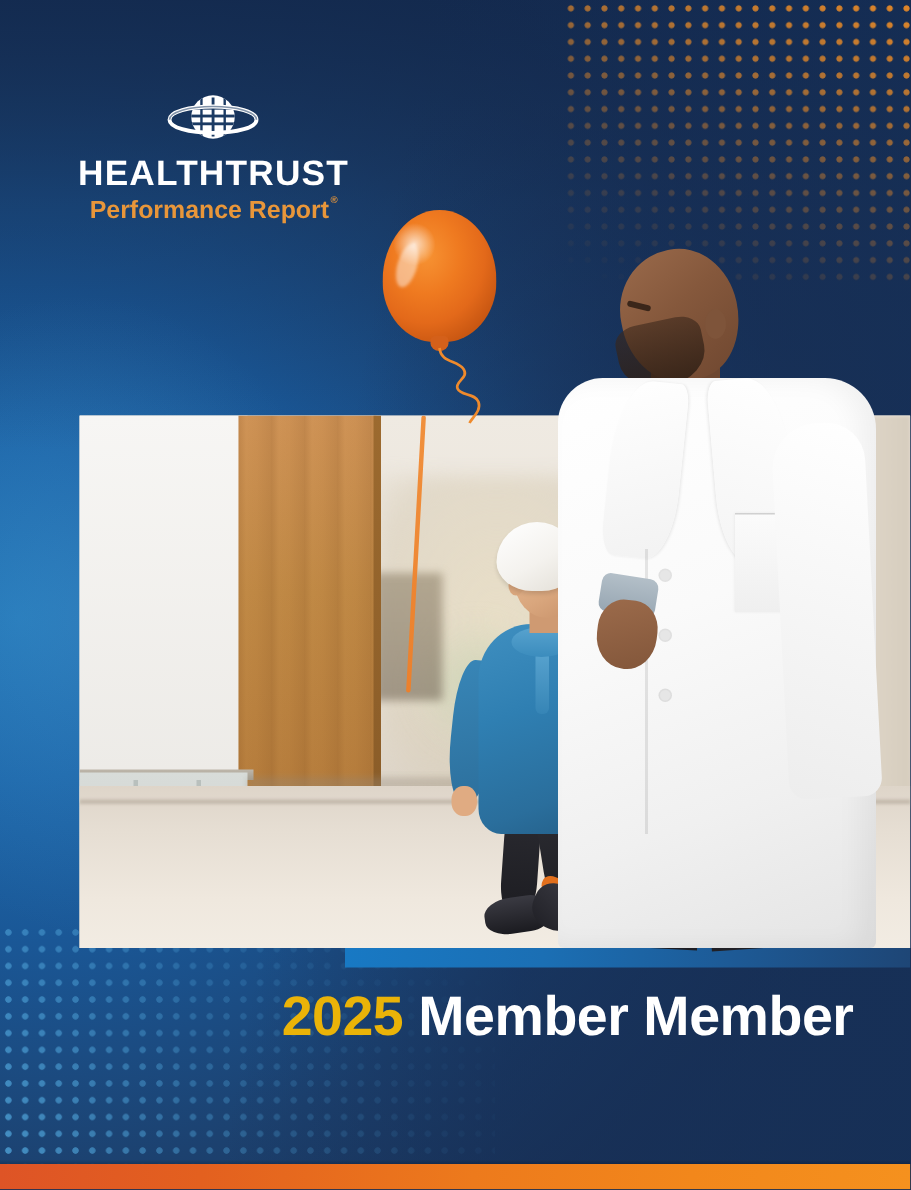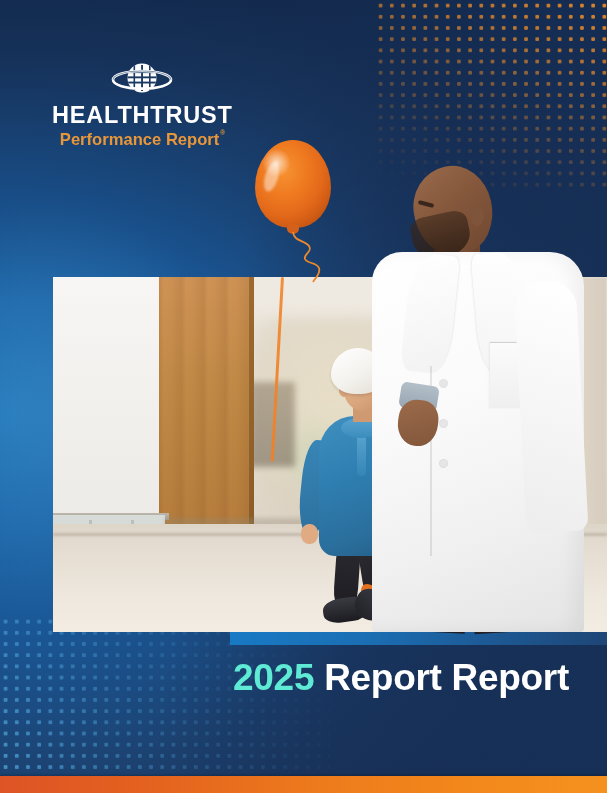--- a/index.html
+++ b/index.html
@@ -426,21 +426,21 @@
     position:absolute;
     left:0; right:38px; top:659px;
     text-align:right;
     font-size:37px;
     font-weight:bold;
     letter-spacing:-0.3px;
     line-height:1;
     color:#ffffff;
     white-space:nowrap;
   }
-  .title .year { color:#5eead4; }
+  .title .year { color:#eab308; }
 
   
   .bottom-bar {
     position:absolute; left:0; bottom:0; width:607px; height:17px;
     background:linear-gradient(90deg,#de5426 0%,#e3601f 22%,#ed7a1c 52%,#f2871b 76%,#f5911e 100%);
   }
   .bottom-bar-shadow {
     position:absolute; left:0; bottom:17px; width:607px; height:3px;
     background:linear-gradient(180deg, rgba(0,0,0,0) 0%, rgba(0,0,0,0.18) 100%);
   }
@@ -558,18 +558,18 @@
     <div class="balloon-body"></div>
     <div class="balloon-hl2"></div>
     <div class="balloon-knot"></div>
     <svg class="balloon-string" viewBox="0 0 64 50">
       <path d="M18 0 C19 10, 30 8, 34 14 C38 20, 28 22, 30 27 C32 32, 42 30, 44 36 C46 42, 40 46, 38 50" fill="none" stroke="#ef8a2c" stroke-width="1.8"></path>
     </svg>
   </div>
 
   <div class="accent-bar"></div>
 
-  <div class="title"><span class="year">2025</span> <span>Report Report</span></div>
+  <div class="title"><span class="year">2025</span> <span>Member Member</span></div>
 
   <div class="bottom-bar-shadow"></div>
   <div class="bottom-bar"></div>
 
 </div>
 
 </body></html>

